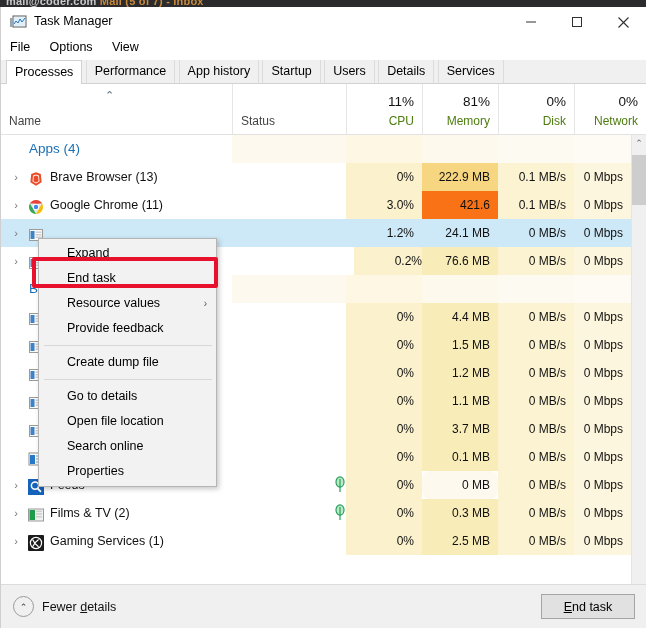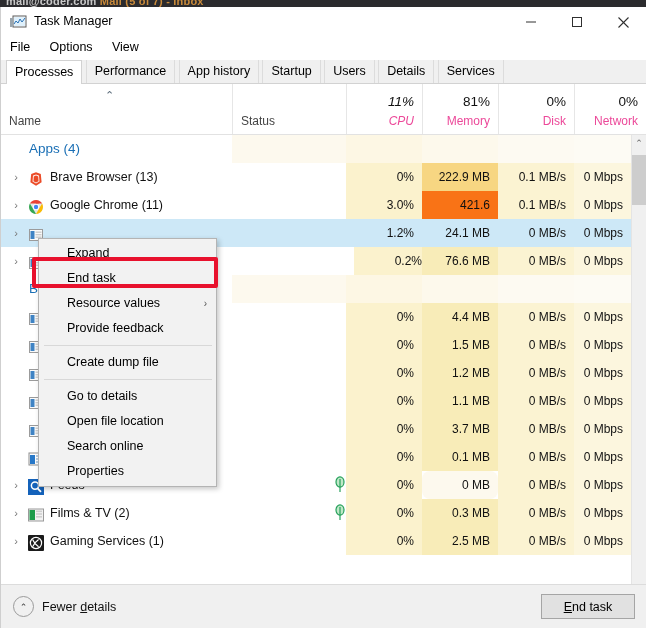--- a/index.html
+++ b/index.html
@@ -134,21 +134,21 @@
     font-size: 12px;
     color: #444;
   }
   .chcell .pct {
     position: absolute;
     top: 10px;
     font-size: 13.5px;
     color: #111;
   }
   .chcell.leftal .lbl { left: 8px; }
-  .chcell.rightal .lbl { right: 8px; color: #ec4899; }
+  .chcell.rightal .lbl { right: 8px; color: #4d7c0f; }
   .chcell.rightal .pct { right: 8px; }
   #sortarrow {
     position: absolute;
     left: 104px; top: 6px;
     font-size: 11px; color: #5a6b7a;
     line-height: 1;
   }
 
   
   #tbody {
@@ -392,21 +392,21 @@
   <div id="content">
 
     <div id="colhead">
       <div class="chcell leftal" style="left:0;width:231px;border-left:none;">
         <span class="lbl">Name</span>
         <span id="sortarrow">⌃</span>
       </div>
       <div class="chcell leftal" style="left:231px;width:114px;">
         <span class="lbl">Status</span>
       </div>
-      <div class="chcell rightal" style="left:345px;width:76px;font-style:italic;">
+      <div class="chcell rightal" style="left:345px;width:76px;">
         <span class="pct">11%</span>
         <span class="lbl">CPU</span>
       </div>
       <div class="chcell rightal" style="left:421px;width:76px;">
         <span class="pct">81%</span>
         <span class="lbl">Memory</span>
       </div>
       <div class="chcell rightal" style="left:497px;width:76px;">
         <span class="pct">0%</span>
         <span class="lbl">Disk</span>

